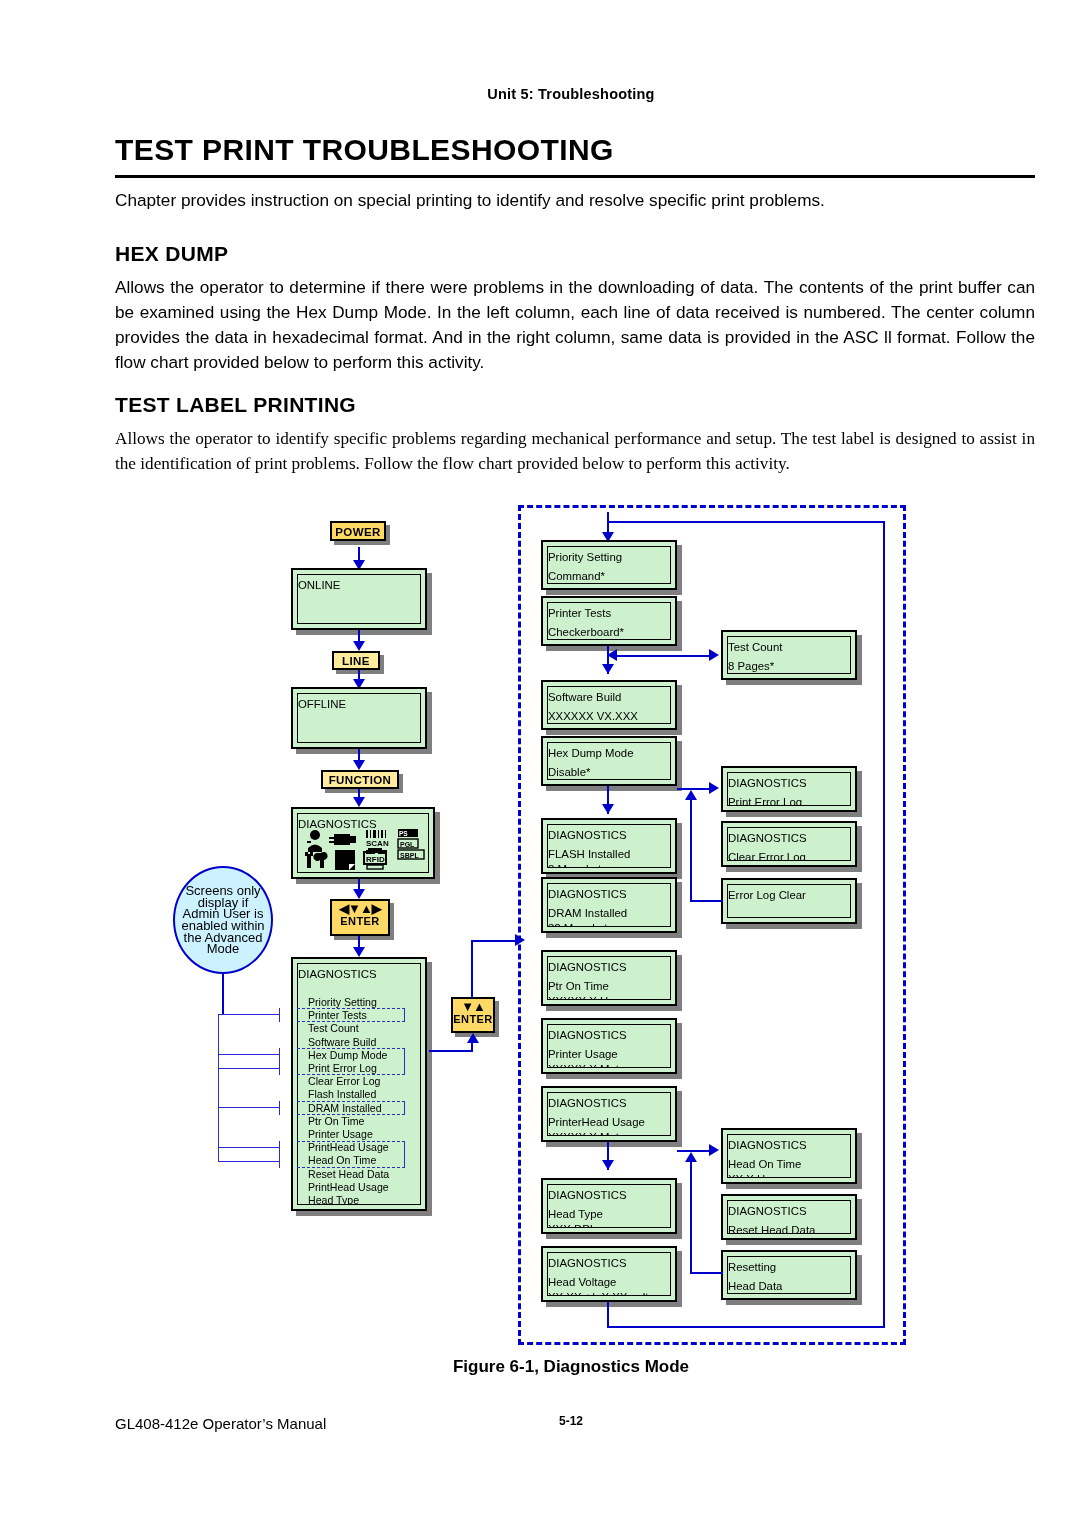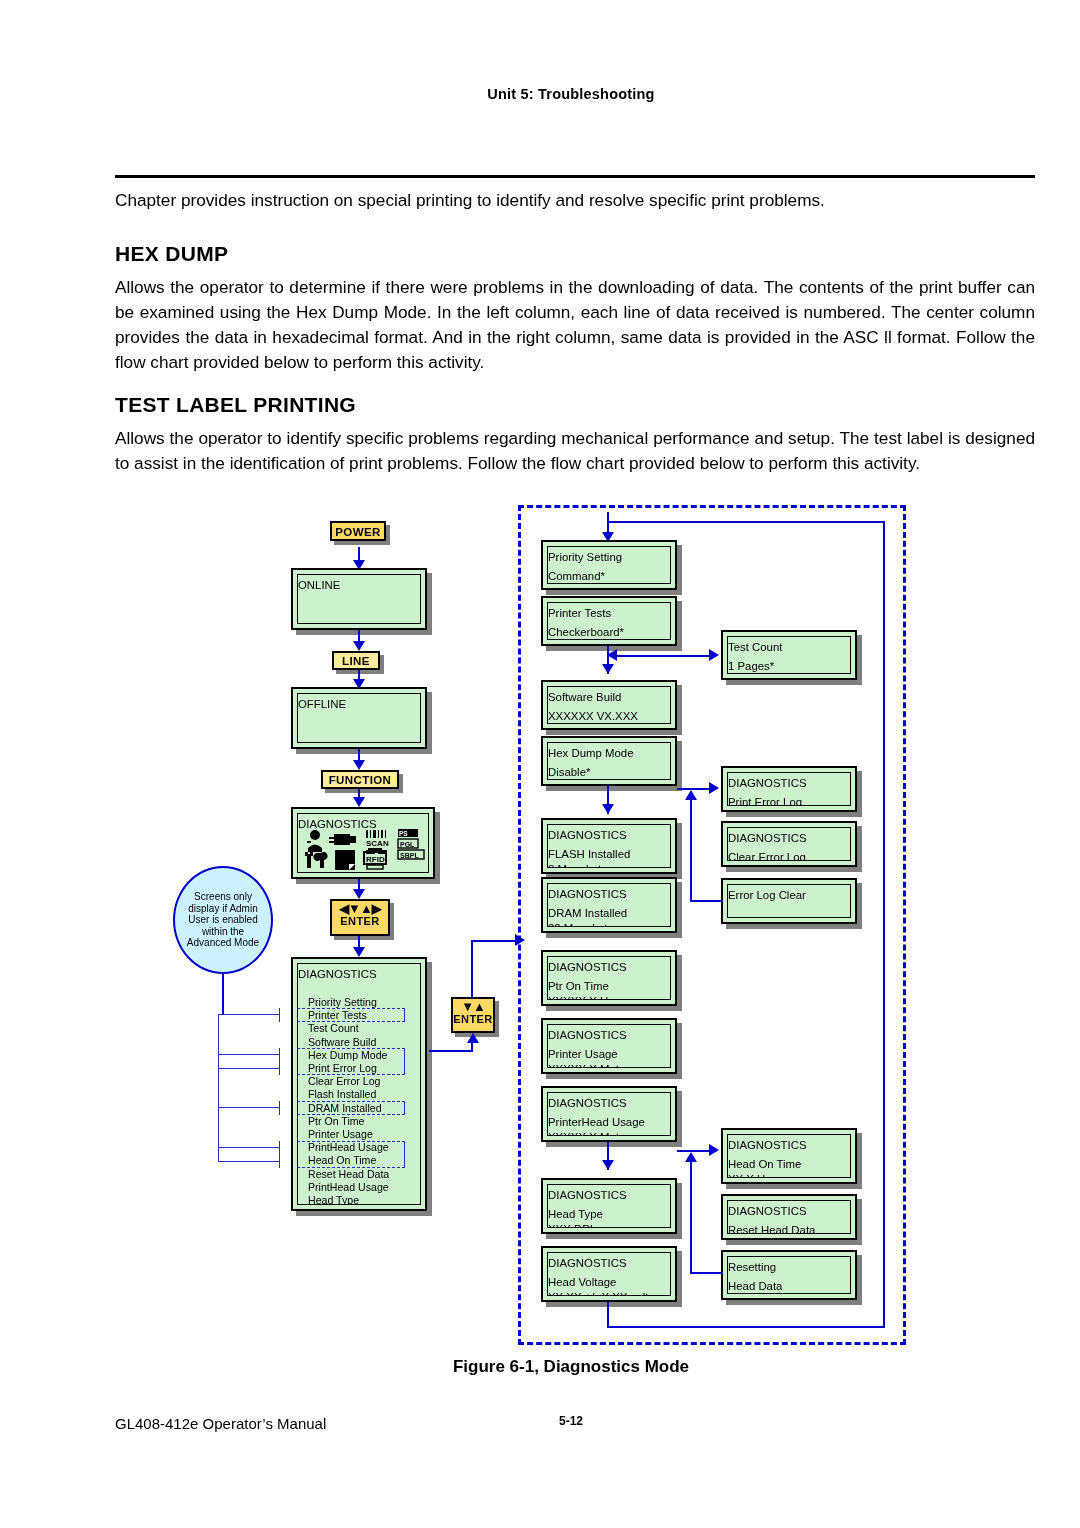--- a/index.html
+++ b/index.html
@@ -221,42 +221,43 @@
   .balloon {
     position: absolute;
     background: #ccf2ff;
     border: 2px solid #0000cc;
     border-radius: 50%;
     box-sizing: border-box;
     display: flex;
     align-items: center;
     justify-content: center;
     text-align: center;
-    font-size: 10px;
+    font-size: 13px;
     line-height: 11.6px;
     color: #000;
     padding: 4px 6px;
   }
 </style>
 </head>
 <body>
 
 <div class="page">
 
   <div class="running-head">Unit 5:  Troubleshooting</div>
 
+  <div class="doc-title">TEST PRINT TROUBLESHOOTING</div>
   <div class="title-rule"></div>
 
   <div class="body-para nojust" style="top:188px;">Chapter provides instruction on special printing to identify and resolve specific print problems.</div>
 
   <div class="sec-head" style="top:242px;">HEX DUMP</div>
   <div class="body-para" style="top:275px;">Allows the operator to determine if there were problems in the downloading of data. The contents of the print buffer can be examined using the Hex Dump Mode. In the left column, each line of data received is numbered. The center column provides the data in hexadecimal format. And in the right column, same data is provided in the ASC ll format. Follow the flow chart provided below to perform this activity.</div>
 
   <div class="sec-head" style="top:393px;">TEST LABEL PRINTING</div>
-  <div class="body-para" style="top:426px;">Allows the operator to identify specific problems regarding mechanical performance and setup. The test label is designed to assist in the identification of print problems. Follow the flow chart provided below to perform this activity.</div>
+  <div class="body-para" style="top:426px;font-family:Liberation Serif, serif;">Allows the operator to identify specific problems regarding mechanical performance and setup. The test label is designed to assist in the identification of print problems. Follow the flow chart provided below to perform this activity.</div>
 
   <div class="fig-caption">Figure 6-1, Diagnostics Mode</div>
 
   <div class="footer-left">GL408-412e Operator’s Manual</div>
   <div class="footer-center">5-12</div>
 </div>
 
 <div class="chart">
 
   <div class="dashed-region" style="left:518px; top:505px; width:388px; height:840px;"></div>
@@ -538,21 +539,21 @@
   </div>
 
   <div class="cx v" style="left:607px; top:1302px; height:26px;"></div>
   <div class="cx h" style="left:607px; top:1326px; width:278px;"></div>
   <div class="cx v" style="left:883px; top:521px; height:807px;"></div>
   <div class="cx h" style="left:607px; top:521px; width:278px;"></div>
 
   <div class="lcd" style="left:721px; top:630px; width:136px; height:50px;">
     <div class="inner">
       <span class="l1">Test Count</span>
-      <span class="l2">1  Pages*</span>
+      <span class="l2">8  Pages*</span>
     </div>
   </div>
 
   <div class="cx h" style="left:617px; top:655px; width:96px;"></div>
   <div class="arrow left" style="left:607px; top:649px;"></div>
   <div class="arrow right" style="left:709px; top:649px;"></div>
 
   <div class="lcd" style="left:721px; top:766px; width:136px; height:46px;">
     <div class="inner">
       <span class="l1">DIAGNOSTICS</span>

